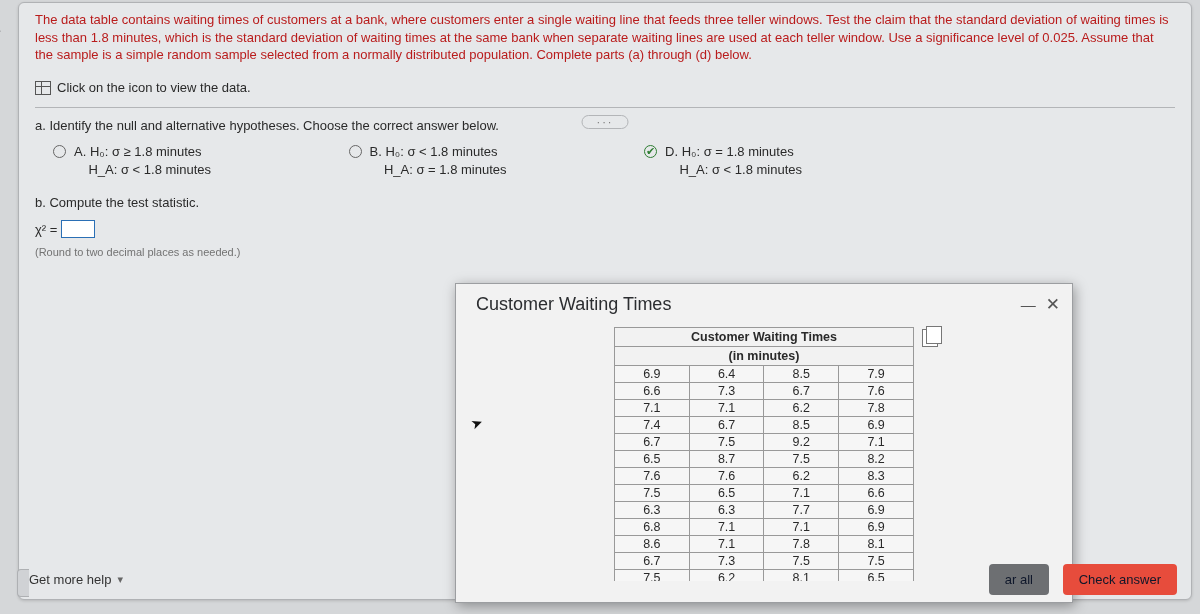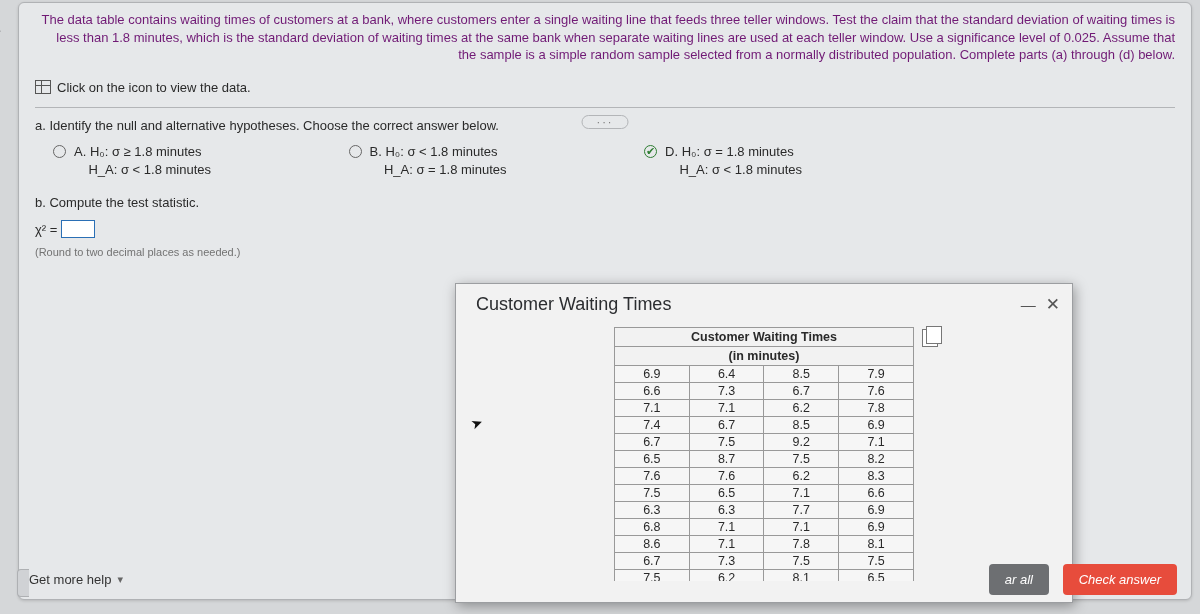--- a/index.html
+++ b/index.html
@@ -27,26 +27,25 @@
     position: absolute;
     left: -14px;
     top: 18px;
     font-size: 18px;
     color: #6b6d70;
   }
   .problem-text {
     font-size: 13px;
     line-height: 1.35;
     margin-bottom: 4px;
-    color: #701a75;
-    text-align: right;
+    color: #b91c1c;
   }
   .data-link-row {
     display: flex;
-    align-items: center;
+    align-items: flex-end;
     gap: 6px;
     margin-top: 16px;
   }
   .table-icon {
     width: 16px; height: 14px;
     border: 1px solid #555;
     position: relative;
     display: inline-block;
   }
   .table-icon::before, .table-icon::after {
@@ -201,22 +200,21 @@
     color:#333;
     padding:6px 10px;
     display:flex; align-items:center; gap:6px;
   }
   .help-link .caret { font-size:11px; color:#666;}
   .btn {
     border:none;
     padding:8px 16px;
     font-size:13px;
     border-radius:4px;
-    color:#ffffff;
-    font-style:italic;
+    color:#0f172a;
   }
   .btn-clear { background:#6d6f72; margin-right:10px;}
   .btn-check { background:#e74c3c; }
   .left-tab {
     position:absolute;
     left:-2px;
     bottom:2px;
     width:12px; height:28px;
     background:#d0d2d5;
     border:1px solid #aeb0b3;

